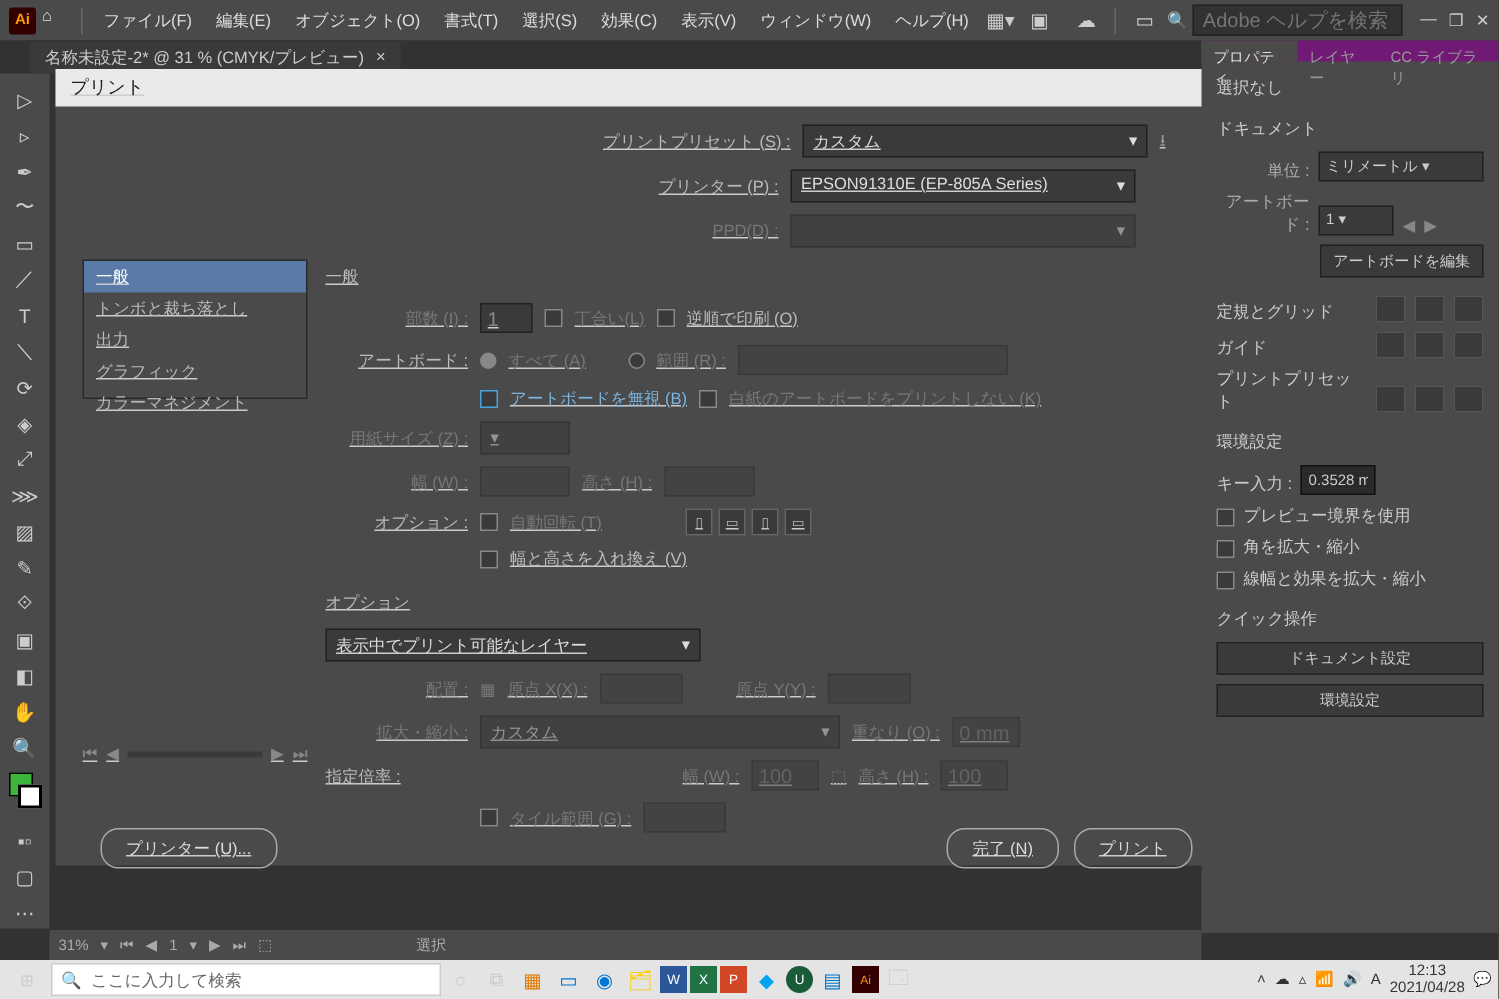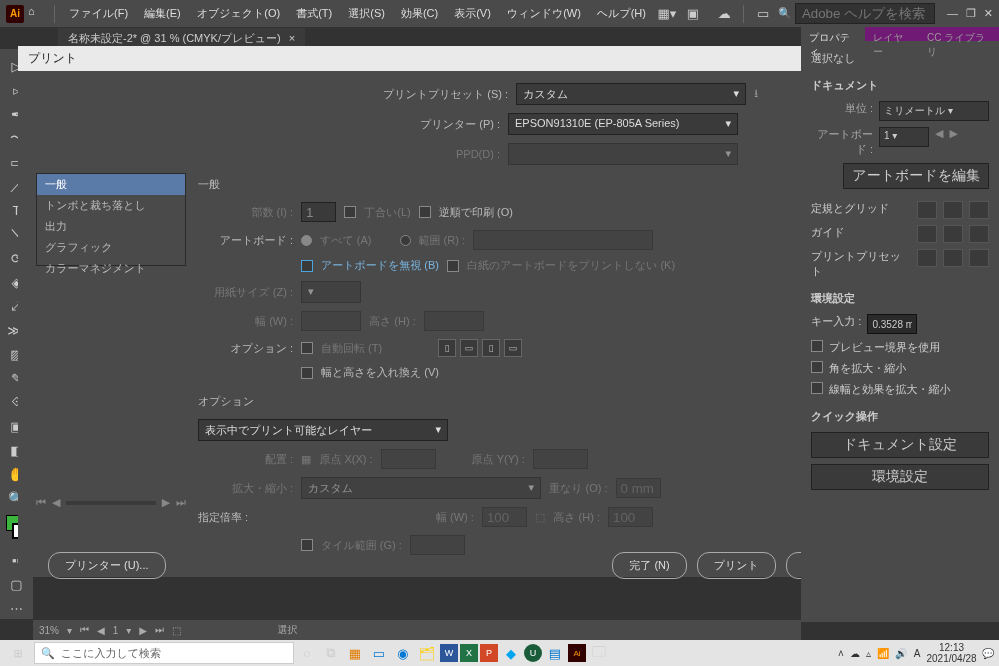--- a/index.html
+++ b/index.html
@@ -9,32 +9,32 @@
 .menubar { height: 27px; background: #4a4a4a; display: flex; align-items: center; padding: 0 6px; gap: 4px; }
 .menubar .logo { width: 18px; height: 18px; background: #330000; color: #f90; display: flex; align-items: center; justify-content: center; font-weight: bold; font-size: 10px; border-radius: 2px; }
 .menubar .home-icon { width: 18px; height: 18px; color: #ddd; }
 .menubar .sep { width: 1px; height: 18px; background: #666; margin: 0 4px; }
 .menubar .menu-item { padding: 3px 6px; color: #ddd; cursor: default; }
 .menubar .spacer { flex: 1; }
 .menubar .search-box { background: #323232; border: 1px solid #222; padding: 2px 6px; width: 140px; color: #888; }
 .window-controls { display: flex; gap: 8px; padding-left: 8px; color: #ccc; }
 
 
-.tabrow { height: 22px; background: #323232; display: flex; align-items: center; padding-left: 58px; }
+.tabrow { height: 22px; background: #323232; display: flex; align-items: center; padding-left: 20px; }
 .doc-tab { background: #3a3a3a; padding: 3px 10px; color: #ccc; display: flex; align-items: center; gap: 8px; font-size: 11px; }
 
 
 .left-tools { position: absolute; left: 0; top: 49px; width: 33px; height: 570px; background: #4a4a4a; display: flex; flex-direction: column; align-items: center; padding-top: 6px; gap: 2px; }
 .tool-btn { width: 22px; height: 22px; display: flex; align-items: center; justify-content: center; color: #ccc; font-size: 13px; }
 .fill-stroke { margin-top: 4px; }
 .fill-sq { width: 16px; height: 16px; background: #3cb53c; border: 1px solid #000; }
 .stroke-sq { width: 16px; height: 16px; border: 2px solid #000; background: #fff; margin-top: -8px; margin-left: 6px; }
 
 
-.dialog { position: absolute; left: 18px; top: 46px; width: 888px; height: 531px; background: #4a4a4a; }
+.dialog { position: absolute; left: 37px; top: 46px; width: 888px; height: 531px; background: #4a4a4a; text-decoration: underline; }
 .dialog-title { background: #eaeaea; color: #222; padding: 4px 10px; font-size: 12px; }
 .dialog-body { padding: 12px 18px; color: #bbb; height: 475px; }
 .dialog-footer { display: flex; padding: 6px 30px; gap: 10px; align-items: center; }
 
 .preset-row { display: flex; align-items: center; gap: 8px; margin-bottom: 8px; justify-content: flex-end; padding-right: 130px; }
 .preset-row .lbl { width: 140px; text-align: right; }
 .sel { background: #3a3a3a; border: 1px solid #222; color: #ddd; padding: 3px 6px; height: 22px; }
 .sel.wide { width: 230px; }
 .dis { color: #777; }
 
@@ -60,26 +60,26 @@
 .footer-btn { border: 1px solid #aaa; border-radius: 12px; padding: 5px 16px; background: transparent; color: #ddd; font-size: 11px; }
 .footer-spacer { flex: 1; }
 
 
 .right-panel { position: absolute; right: 0; top: 27px; width: 198px; height: 595px; background: #4a4a4a; }
 .panel-tabs { display: flex; background: #701a75; height: 14px; }
 .panel-tab { padding: 4px 8px; font-size: 10px; color: #999; }
 .panel-tab.active { background: #4a4a4a; color: #ddd; }
 .panel-body { padding: 10px; }
 .panel-sec { margin-bottom: 12px; }
-.panel-sec .hdr { color: #ccc; margin-bottom: 8px; font-weight: bold; }
-.prow { display: flex; align-items: flex-start; gap: 6px; margin-bottom: 6px; }
+.panel-sec .hdr { color: #ccc; margin-bottom: 8px; }
+.prow { display: flex; align-items: flex-end; gap: 6px; margin-bottom: 6px; }
 .prow .pl { width: 62px; text-align: right; color: #aaa; }
 .psel { background: #3a3a3a; border: 1px solid #222; padding: 2px 4px; flex: 1; height: 20px; color: #ccc; font-size: 10px; }
 .pinput { background: #2a2a2a; border: 1px solid #111; padding: 2px 4px; width: 50px; height: 20px; color: #ccc; font-size: 10px; }
-.pbtn { background: #3a3a3a; border: 1px solid #222; padding: 3px 8px; color: #ccc; font-size: 14px; }
+.pbtn { background: #3a3a3a; border: 1px solid #222; padding: 3px 8px; color: #ccc; font-size: 10px; }
 .pbtn.wide { width: 100%; text-align: center; margin-bottom: 6px; }
 .icon-btn-row { display: flex; gap: 6px; }
 .icon-btn { width: 20px; height: 18px; border: 1px solid #555; background: #3a3a3a; }
 
 
 .statusbar { position: absolute; left: 33px; bottom: 26px; right: 198px; height: 20px; background: #4a4a4a; display: flex; align-items: center; padding: 0 6px; color: #aaa; gap: 8px; font-size: 10px; }
 
 
 .taskbar { position: absolute; bottom: 0; left: 0; right: 0; height: 26px; background: #e4e4e4; display: flex; align-items: center; gap: 2px; padding: 0 4px; }
 .taskbar .win-btn { width: 28px; height: 22px; display: flex; align-items: center; justify-content: center; }

